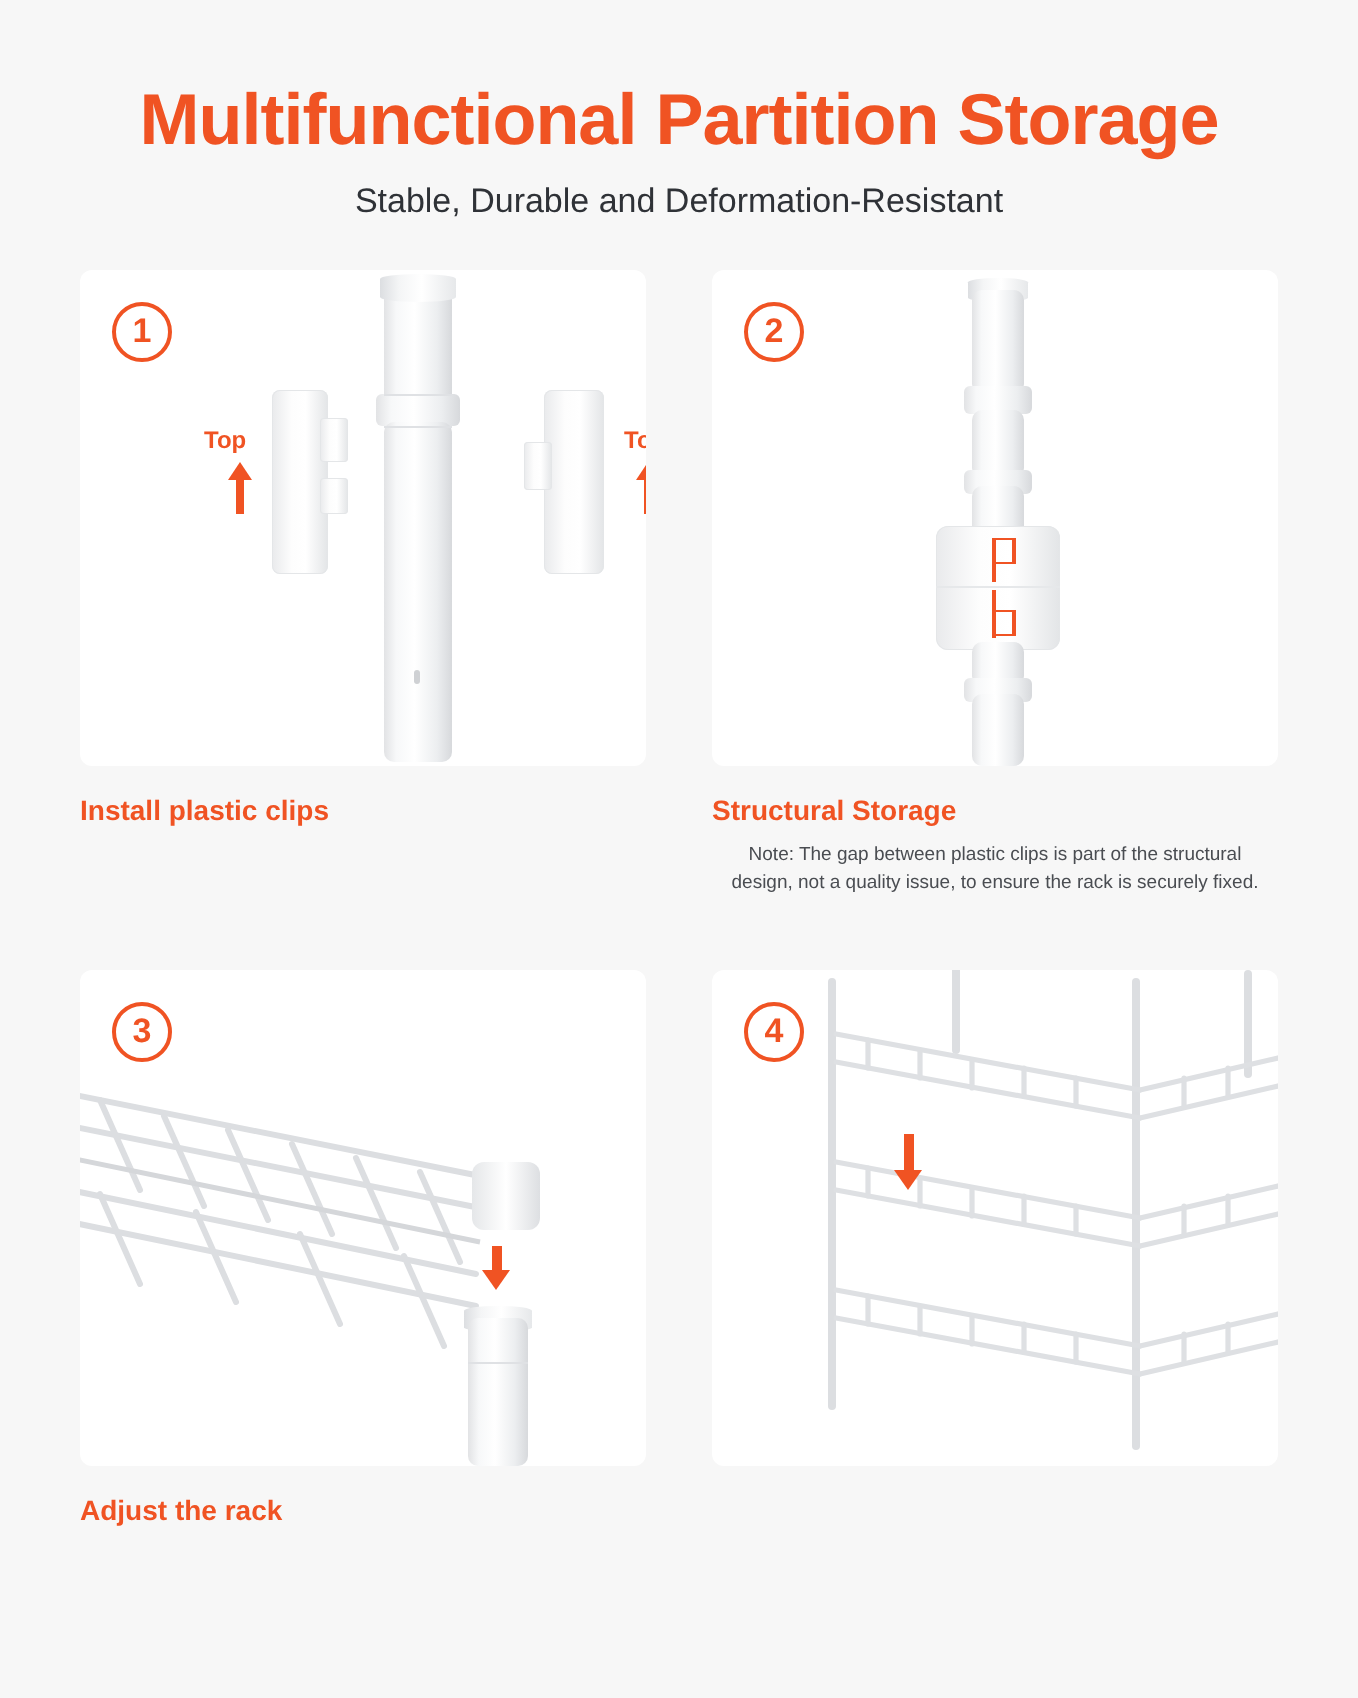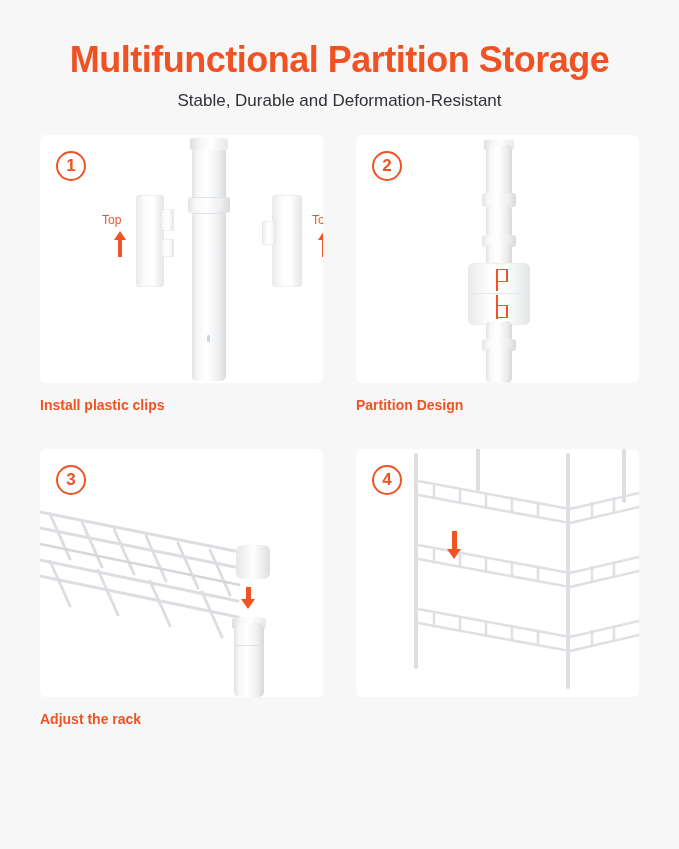--- a/index.html
+++ b/index.html
@@ -115,21 +115,21 @@
     background: #f05323;
   }
   .arrow-down {
     border-left: 7px solid transparent;
     border-right: 7px solid transparent;
     border-top: 10px solid #f05323;
   }
   .lbl-top {
     position: absolute;
     color: #f05323;
-    font-weight: normal;
+    font-weight: bold;
     font-size: 12px;
   }
   .redline {
     position: absolute;
     background: #f05323;
   }
   svg.wire { position: absolute; left: 0; top: 0; }
 </style>
 </head>
 <body>
@@ -193,21 +193,22 @@
         <div class="redline" style="left:142px; top:146px; width:9px; height:1.6px;"></div>
         <div class="redline" style="left:140px; top:160px; width:1.6px; height:24px;"></div>
         <div class="redline" style="left:140px; top:182px; width:12px; height:1.6px;"></div>
         <div class="redline" style="left:150px; top:170px; width:1.6px; height:13px;"></div>
         <div class="redline" style="left:142px; top:170px; width:9px; height:1.6px;"></div>
 
         <div class="pole" style="left:130px; top:186px; width:26px; height:22px;"></div>
         <div class="pole" style="left:126px; top:204px; width:34px; height:12px; border-radius:3px;"></div>
         <div class="pole" style="left:130px; top:212px; width:26px; height:36px;"></div>
       </div>
-      <div class="caption">Partition Design</div>
+      <div class="caption">Structural Storage</div>
+      <div class="note">Note: The gap between plastic clips is part of the structural design, not a quality issue, to ensure the rack is securely fixed.</div>
     </div>
 
     <div class="cell" style="margin-top:26px;">
       <div class="card">
         <div class="badge">3</div>
 
         <svg class="wire" width="283" height="248" viewBox="0 0 283 248">
           <g stroke="#dcdee1" stroke-width="3" fill="none" stroke-linecap="round">
 
             <path d="M-5 62 L205 104"></path>

